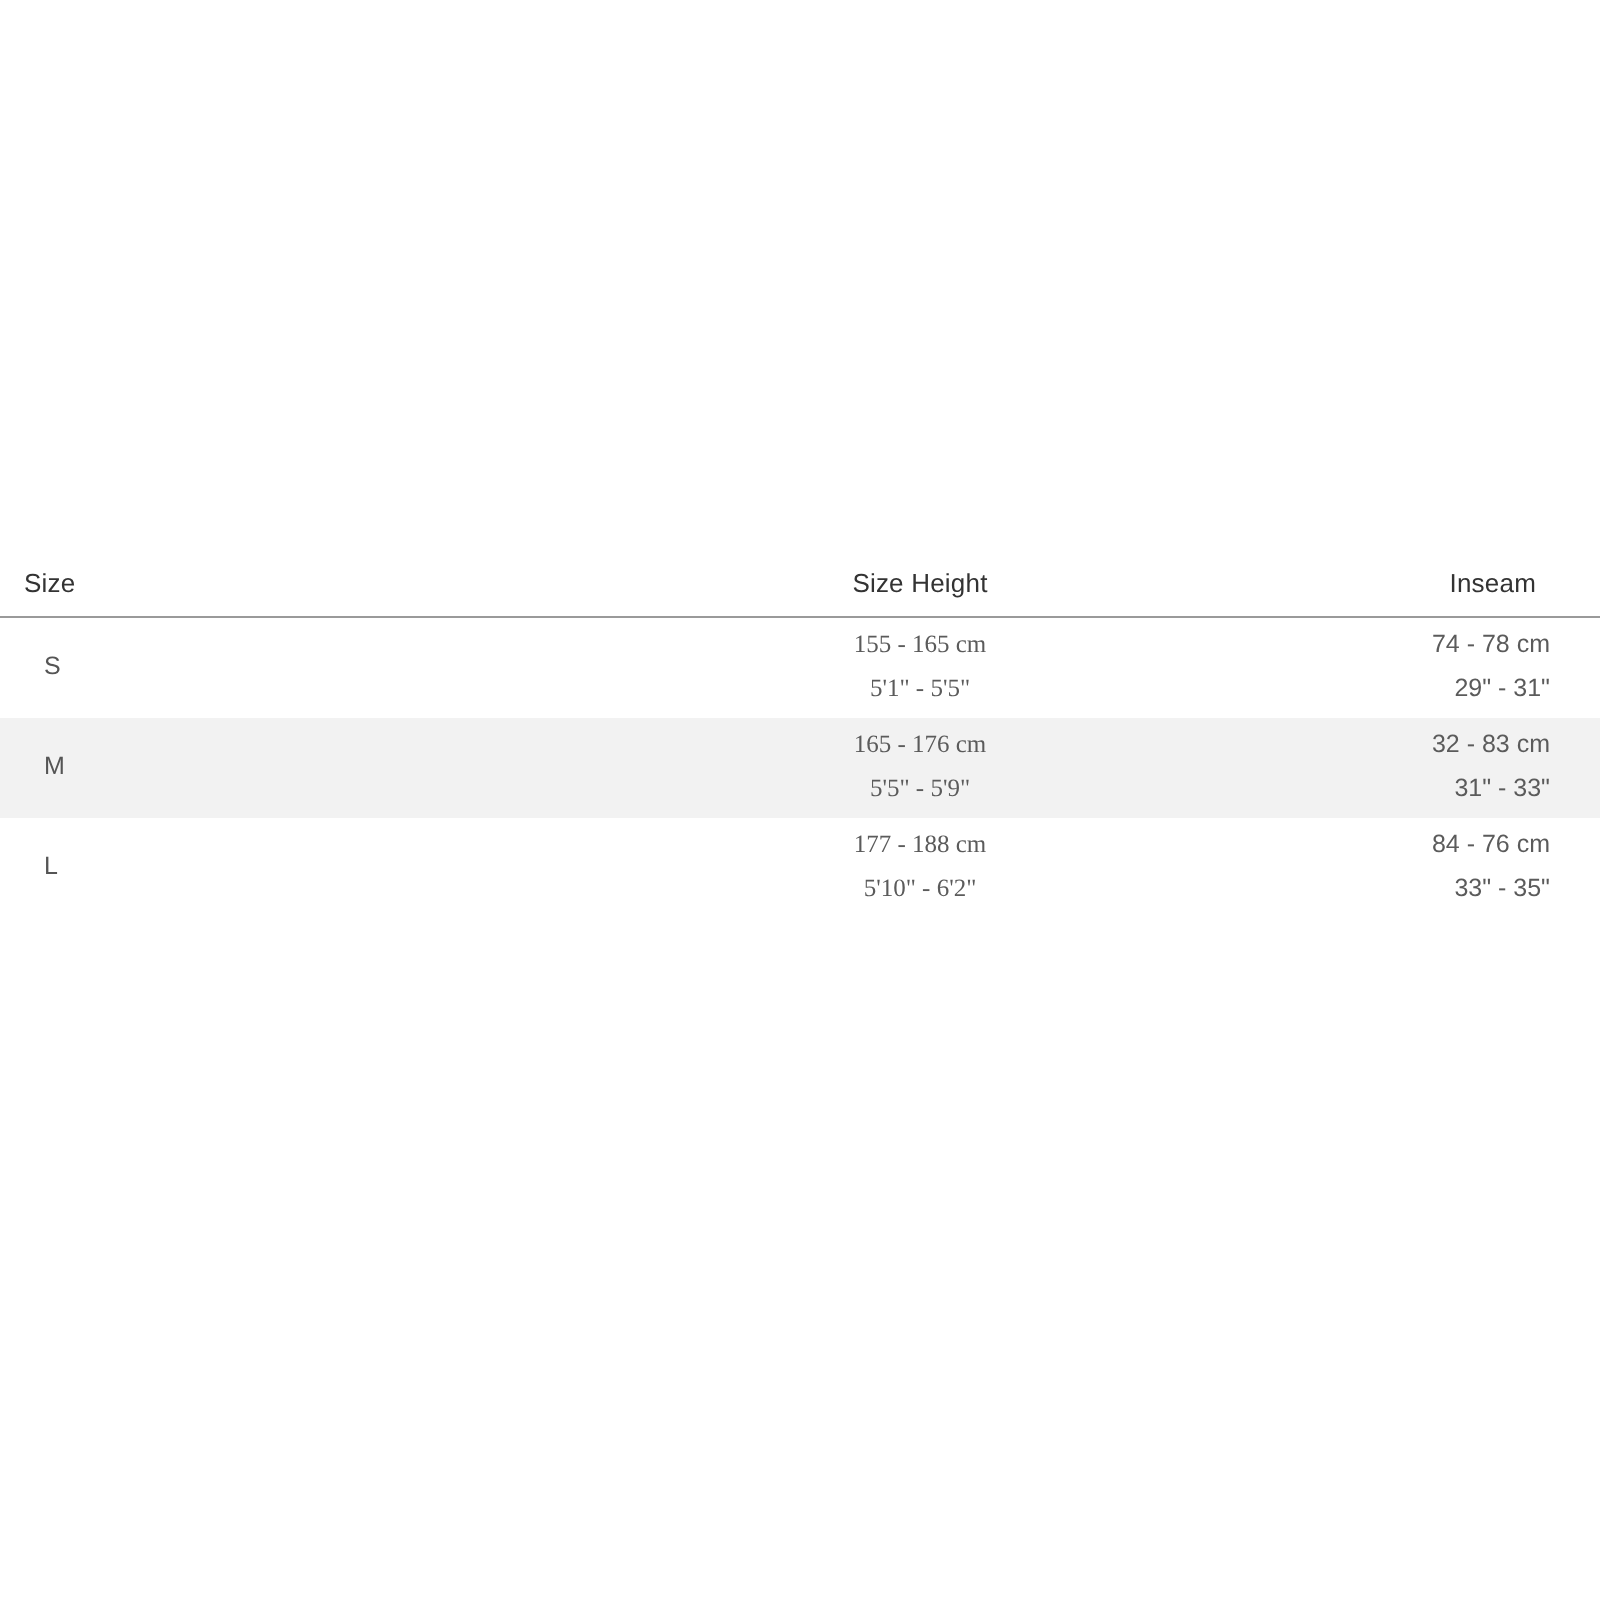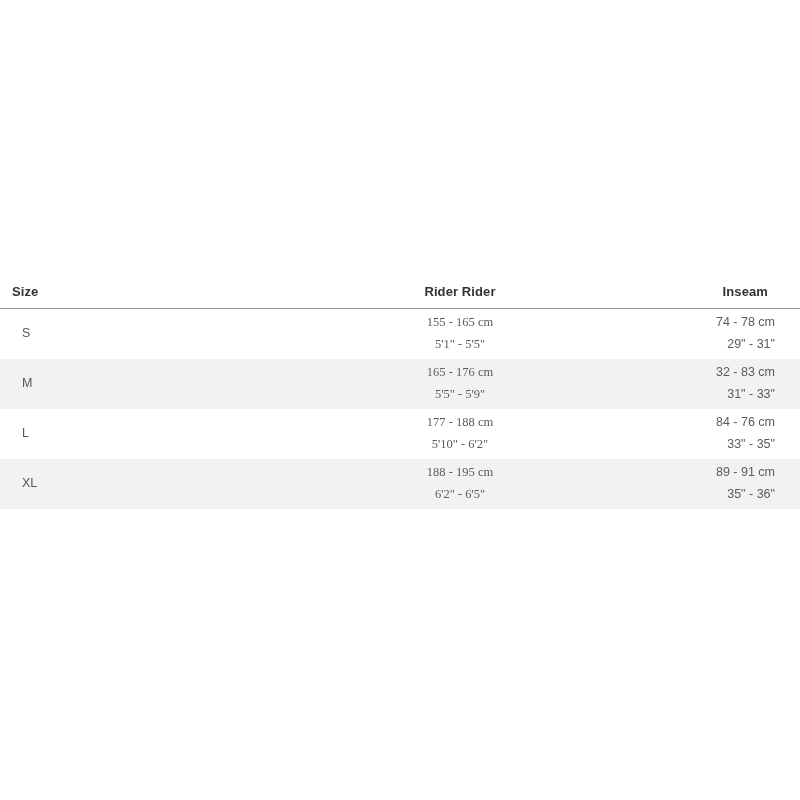--- a/index.html
+++ b/index.html
@@ -28,21 +28,21 @@
     table-layout: fixed;
   }
 
   table.size-chart col.col-size   { width: 300px; }
   table.size-chart col.col-height { width: 320px; }
   table.size-chart col.col-inseam { width: 180px; }
 
   
   thead th {
     font-size: 13px;
-    font-weight: bold;
+    font-weight: normal;
     color: #333333;
     padding: 6px 0 9px 0;
     border-bottom: 1px solid #9a9a9a;
     vertical-align: bottom;
     letter-spacing: 0.1px;
   }
   thead th.h-size {
     text-align: left;
     padding-left: 12px;
   }
@@ -90,21 +90,21 @@
 <div id="size-chart-wrapper">
   <table class="size-chart">
     <colgroup>
       <col class="col-size">
       <col class="col-height">
       <col class="col-inseam">
     </colgroup>
     <thead>
       <tr>
         <th class="h-size">Size</th>
-        <th class="h-height">Rider Rider</th>
+        <th class="h-height">Size Height</th>
         <th class="h-inseam">Inseam</th>
       </tr>
     </thead>
     <tbody>
 
       <tr>
         <td class="c-size">S</td>
         <td class="c-height">
           <span class="line-metric">155 - 165 cm</span>
           <span class="line-imperial">5'1" - 5'5"</span>
@@ -132,27 +132,16 @@
         <td class="c-height">
           <span class="line-metric">177 - 188 cm</span>
           <span class="line-imperial">5'10" - 6'2"</span>
         </td>
         <td class="c-inseam">
           <span class="line-metric">84 - 76 cm</span>
           <span class="line-imperial">33" - 35"</span>
         </td>
       </tr>
 
-      <tr class="striped">
-        <td class="c-size">XL</td>
-        <td class="c-height">
-          <span class="line-metric">188 - 195 cm</span>
-          <span class="line-imperial">6'2" - 6'5"</span>
-        </td>
-        <td class="c-inseam">
-          <span class="line-metric">89 - 91 cm</span>
-          <span class="line-imperial">35" - 36"</span>
-        </td>
-      </tr>
 
     </tbody>
   </table>
 </div>
 
 </body></html>

